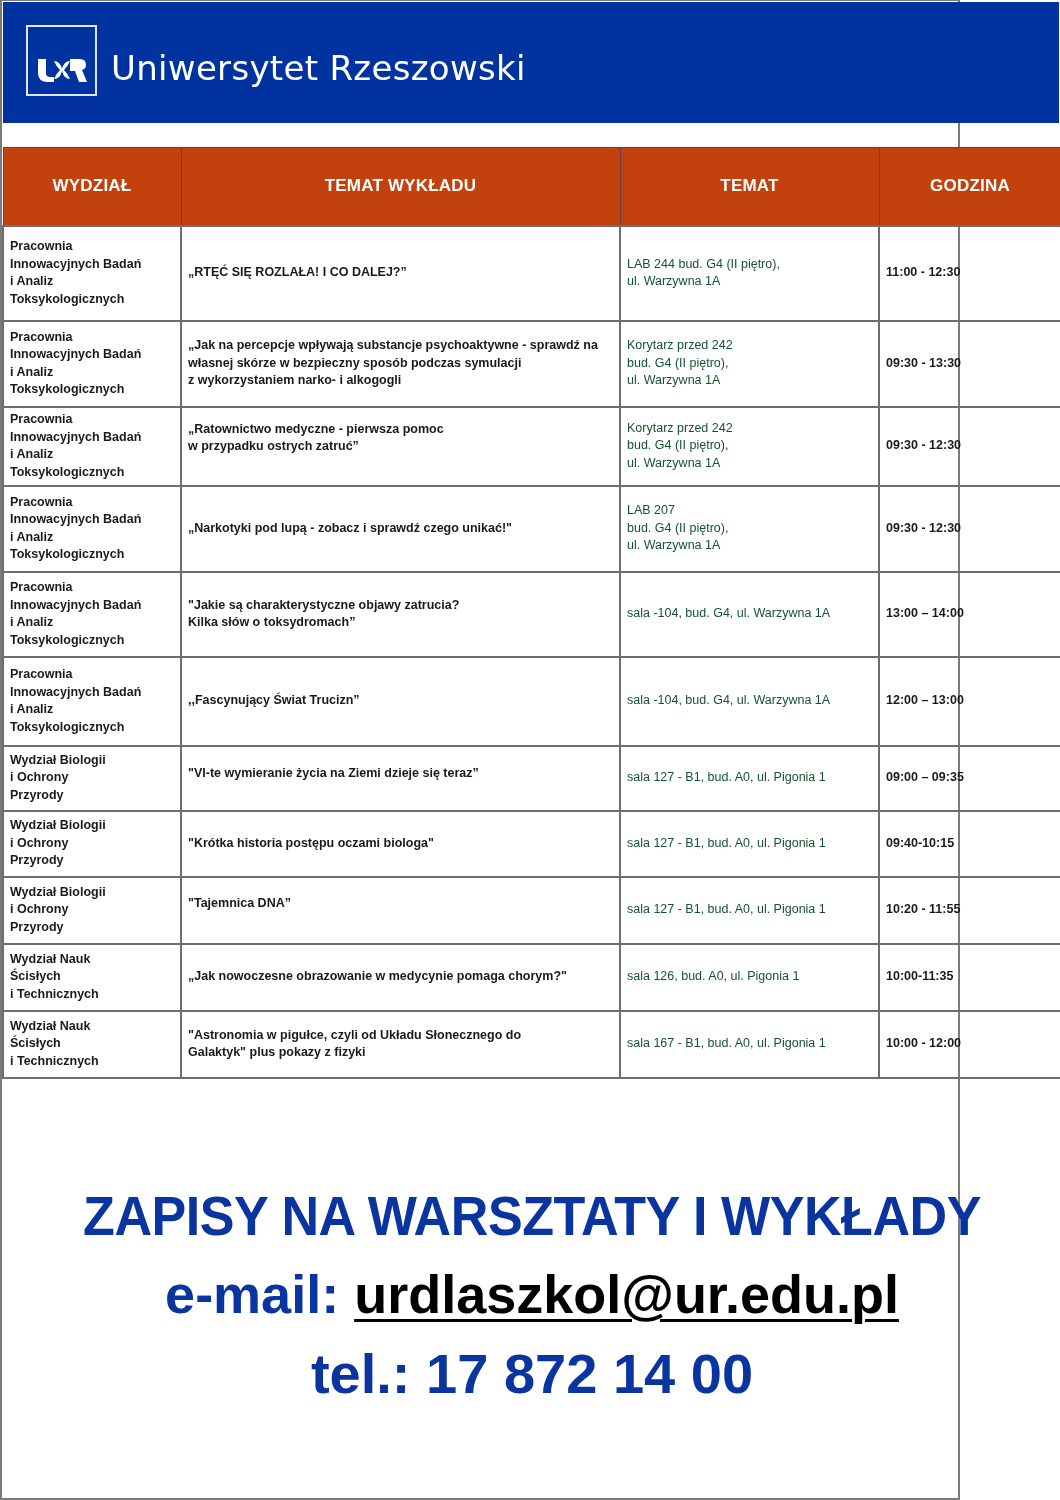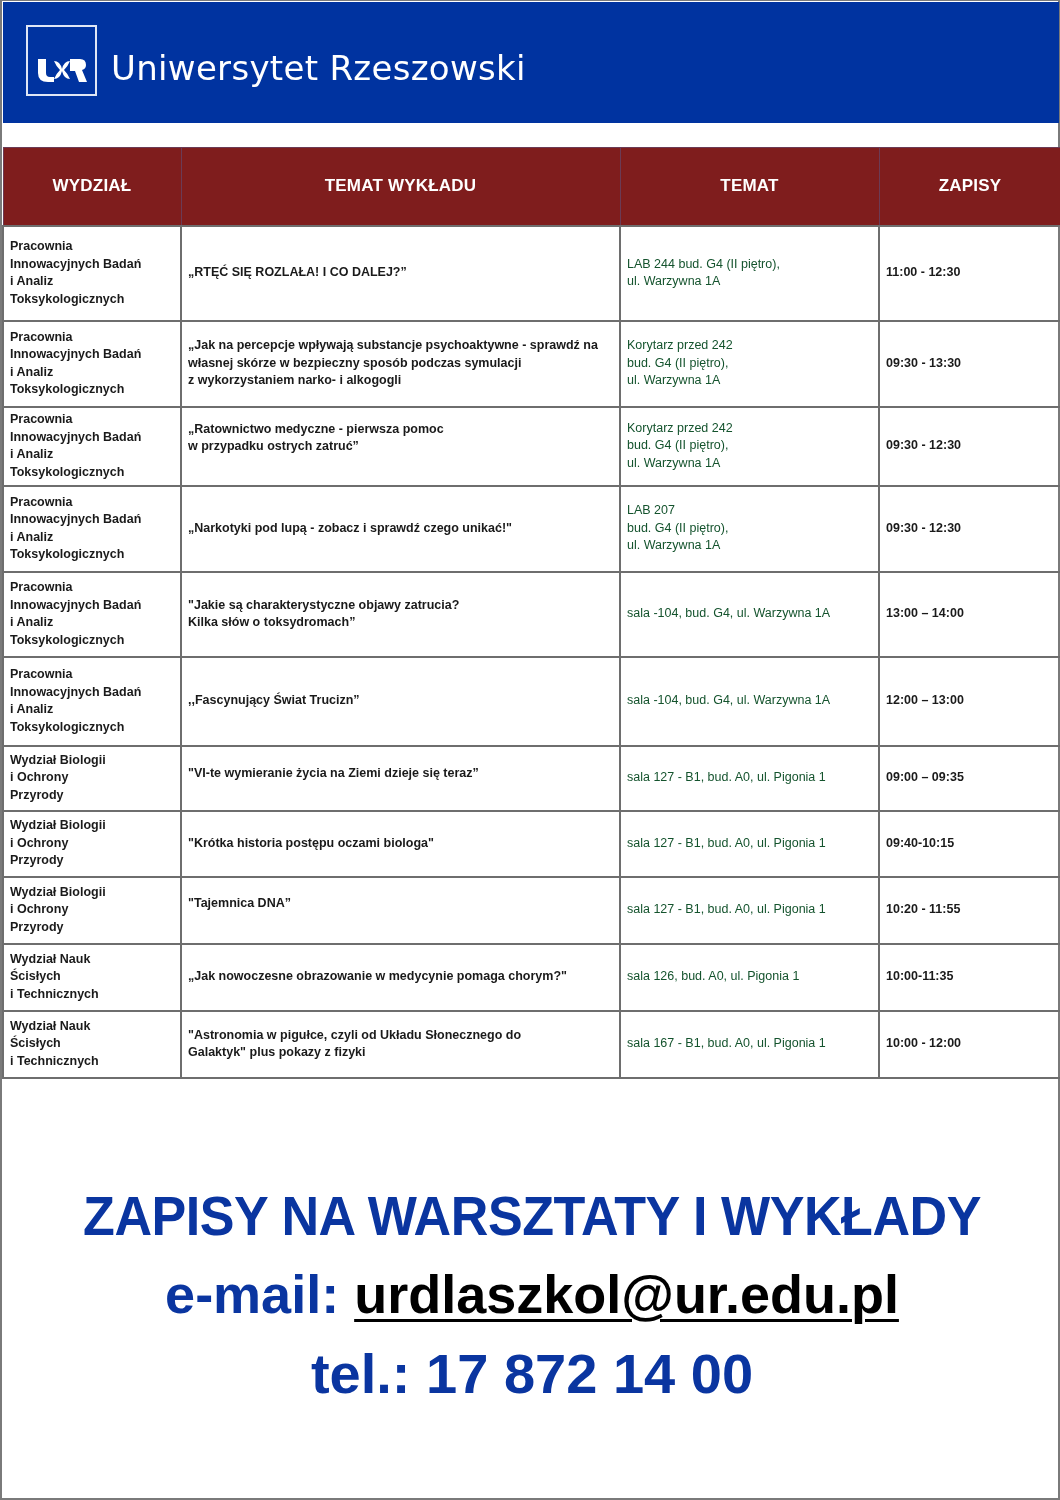--- a/index.html
+++ b/index.html
@@ -1,34 +1,34 @@
 <!DOCTYPE html>
 <html><head>
 <meta charset="utf-8">
 <style>
   * { box-sizing: border-box; margin: 0; padding: 0; }
   html, body { width: 1060px; height: 1500px; background: #ffffff; overflow: hidden; }
   body { font-family: "Liberation Sans", "DejaVu Sans", sans-serif; color: #1a1a1a; position: relative; }
 
-  .page { position: absolute; left: 0; top: 0; width: 1060px; height: 1500px;
+  .page { position: absolute; left: 0; top: 0; width: 960px; height: 1500px;
           border: 2px solid #7a7a7a; border-top: 1px solid #7a7a7a; }
 
   .banner { position: absolute; left: 1px; top: 1px; width: 1056px; height: 121px; background: #0033a0; }
   .logo-box { position: absolute; left: 23px; top: 23px; width: 71px; height: 71px;
               border: 2px solid #dfe6f5; background: #0033a0; }
   .logo-box svg { position: absolute; left: 8px; top: 30px; }
   .brand { position: absolute; left: 108px; top: 46px; font-family: "DejaVu Sans", sans-serif;
            font-size: 34px; color: #ffffff; letter-spacing: 0.3px; font-weight: normal; }
 
   table.schedule { position: absolute; left: 0; top: 146px; width: 1058px; border-collapse: collapse; table-layout: fixed; }
   table.schedule col.c1 { width: 178px; }
   table.schedule col.c2 { width: 439px; }
   table.schedule col.c3 { width: 259px; }
   table.schedule col.c4 { width: 182px; }
-  table.schedule th { background: #7f1d1d; color: #ffffff; height: 78px; font-size: 17px; font-weight: bold;
+  table.schedule th { background: #c2410c; color: #ffffff; height: 78px; font-size: 17px; font-weight: bold;
                       text-align: center; vertical-align: middle; border: 1px solid #6b3b55; letter-spacing: 0.2px; margin-top: 15px; }
   table.schedule td { border: 2px solid #6e6e6e; vertical-align: middle; font-size: 12.5px;
                       line-height: 17.5px; padding: 0 6px; }
   td.dept { font-weight: bold; }
   td.topic { font-weight: bold; }
   td.room { font-weight: normal; color: #14532d; }
   td.time { font-weight: bold; margin-top: 23px; }
   td .pre { white-space: pre-line; }
   td.topic .pre, td.dept .pre { position: relative; }
 
@@ -59,21 +59,21 @@
         <col class="c1">
         <col class="c2">
         <col class="c3">
         <col class="c4">
       </colgroup>
     <thead>
       <tr>
         <th>WYDZIAŁ</th>
         <th>TEMAT WYKŁADU</th>
         <th>TEMAT</th>
-        <th>ZAPISY</th>
+        <th>GODZINA</th>
       </tr>
     </thead>
     <tbody>
       <tr style="height:95px">
         <td class="dept"><span class="pre">Pracownia
 Innowacyjnych Badań
 i Analiz
 Toksykologicznych</span></td>
         <td class="topic"><span class="pre">„RTĘĆ SIĘ ROZLAŁA! I CO DALEJ?”</span></td>
         <td class="room"><span class="pre">LAB 244 bud. G4 (II piętro),

